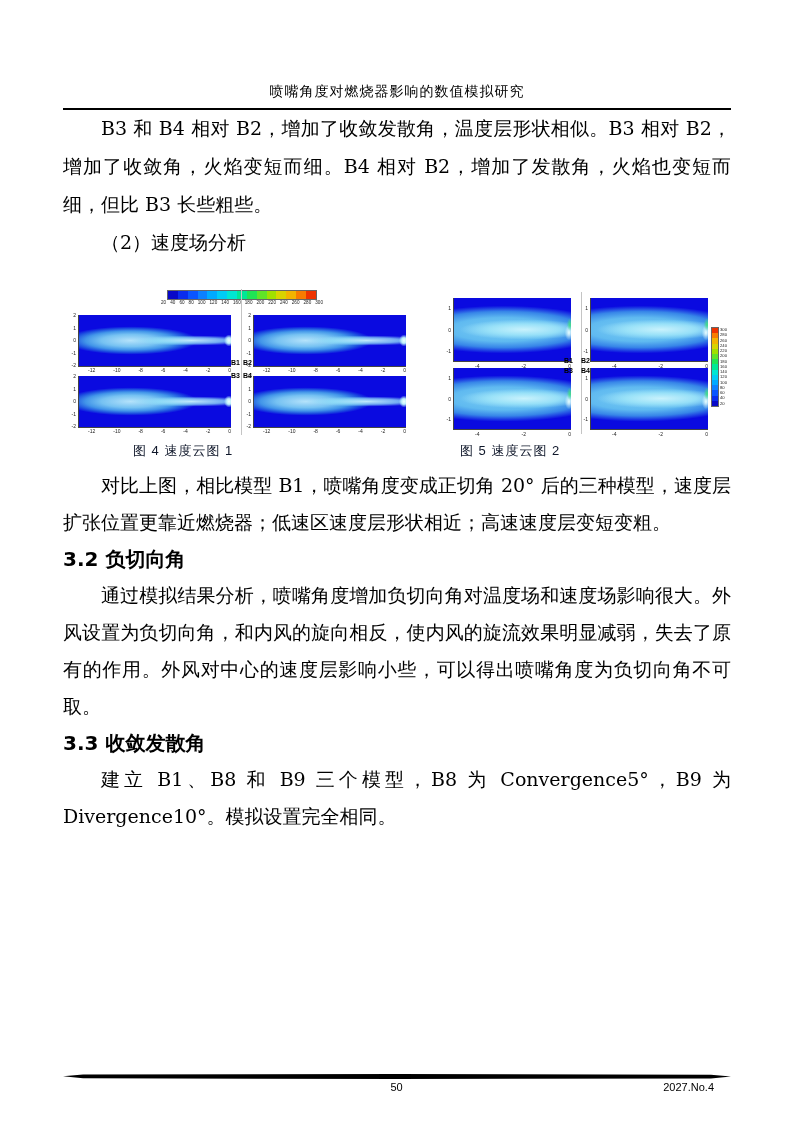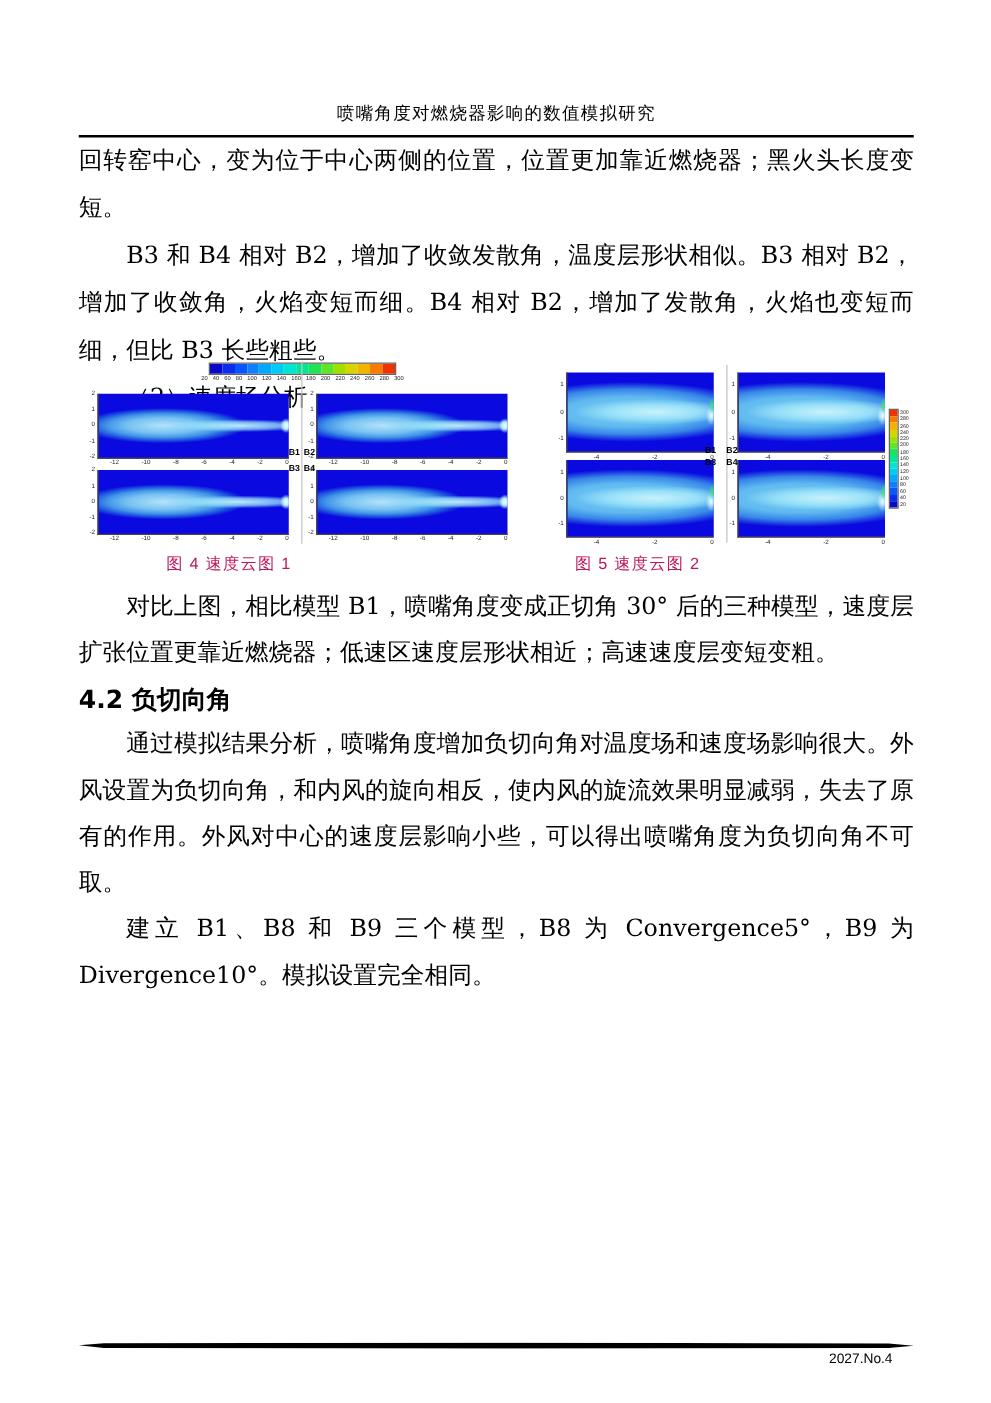--- a/index.html
+++ b/index.html
@@ -79,41 +79,40 @@
            font:bold 7px "Liberation Sans",sans-serif;color:#000;line-height:1;}
   .f4r1{left:231px;top:73px;width:21px;}
   .f4r2{left:231px;top:86px;width:21px;}
   .f5r1{left:564px;top:71px;width:26px;}
   .f5r2{left:564px;top:81px;width:26px;}
 
   .vdiv{position:absolute;width:1px;background:#c4c4c4;}
   .vd4{left:241px;top:3px;height:146px;}
   .vd5{left:581px;top:6px;height:142px;}
 
-  .caption{position:absolute;font:13px "Liberation Sans",sans-serif;color:#be185d;letter-spacing:1px;}
+  .caption{position:absolute;font:13px "Liberation Sans",sans-serif;color:#0f172a;letter-spacing:1px;}
   .cap4{left:133px;top:156px;}
   .cap5{left:460px;top:156px;}
 
   
   .footer-rule{position:absolute;left:63px;top:1050px;width:668px;height:5px;background:#000;
                clip-path:polygon(0 45%,3% 12%,50% 0,97% 15%,100% 50%,97% 88%,50% 100%,3% 86%);}
   .footer-page{position:absolute;left:0;top:1057px;width:793px;text-align:center;
                font:11px "Liberation Sans",sans-serif;}
   .footer-issue{position:absolute;right:79px;top:1057px;font:11px "Liberation Sans",sans-serif;}
 </style>
 </head>
 <body>
 
 <div class="page">
 
   <div class="header-title">喷嘴角度对燃烧器影响的数值模拟研究</div>
   <div class="header-rule"></div>
 
   <div class="text-top">
-    <p class="body">回转窑中心，变为位于中心两侧的位置，位置更加靠近燃烧器；黑火头长度变短。</p>
     <p class="body indent">B3 和 B4 相对 B2，增加了收敛发散角，温度层形状相似。B3 相对 B2，增加了收敛角，火焰变短而细。B4 相对 B2，增加了发散角，火焰也变短而细，但比 B3 长些粗些。</p>
     <p class="body indent">（2）速度场分析</p>
   </div>
 
   <div class="figures">
 
     <div>
       <div class="cbarh">
           <span class="sw" style="background: rgb(8, 8, 200);"></span>
           <span class="sw" style="background: rgb(10, 44, 238);"></span>
@@ -324,21 +323,23 @@
           <span>40</span>
           <span>20</span>
         </div>
     </div>
 
     <div class="caption cap4">图 4  速度云图 1</div>
     <div class="caption cap5">图 5  速度云图 2</div>
   </div>
 
   <div class="text-mid">
-    <p class="body indent">对比上图，相比模型 B1，喷嘴角度变成正切角 30° 后的三种模型，速度层扩张位置更靠近燃烧器；低速区速度层形状相近；高速速度层变短变粗。</p>
-    <h3 class="sec">4.2 负切向角</h3>
+    <p class="body indent">对比上图，相比模型 B1，喷嘴角度变成正切角 20° 后的三种模型，速度层扩张位置更靠近燃烧器；低速区速度层形状相近；高速速度层变短变粗。</p>
+    <h3 class="sec">3.2 负切向角</h3>
     <p class="body indent">通过模拟结果分析，喷嘴角度增加负切向角对温度场和速度场影响很大。外风设置为负切向角，和内风的旋向相反，使内风的旋流效果明显减弱，失去了原有的作用。外风对中心的速度层影响小些，可以得出喷嘴角度为负切向角不可取。</p>
+    <h3 class="sec">3.3 收敛发散角</h3>
     <p class="body indent">建立 B1、B8 和 B9 三个模型，B8 为 Convergence5°，B9 为 Divergence10°。模拟设置完全相同。</p>
   </div>
 
   <div class="footer-rule"></div>
+  <div class="footer-page">50</div>
   <div class="footer-issue">2027.No.4</div>
 </div>
 
 </body></html>

